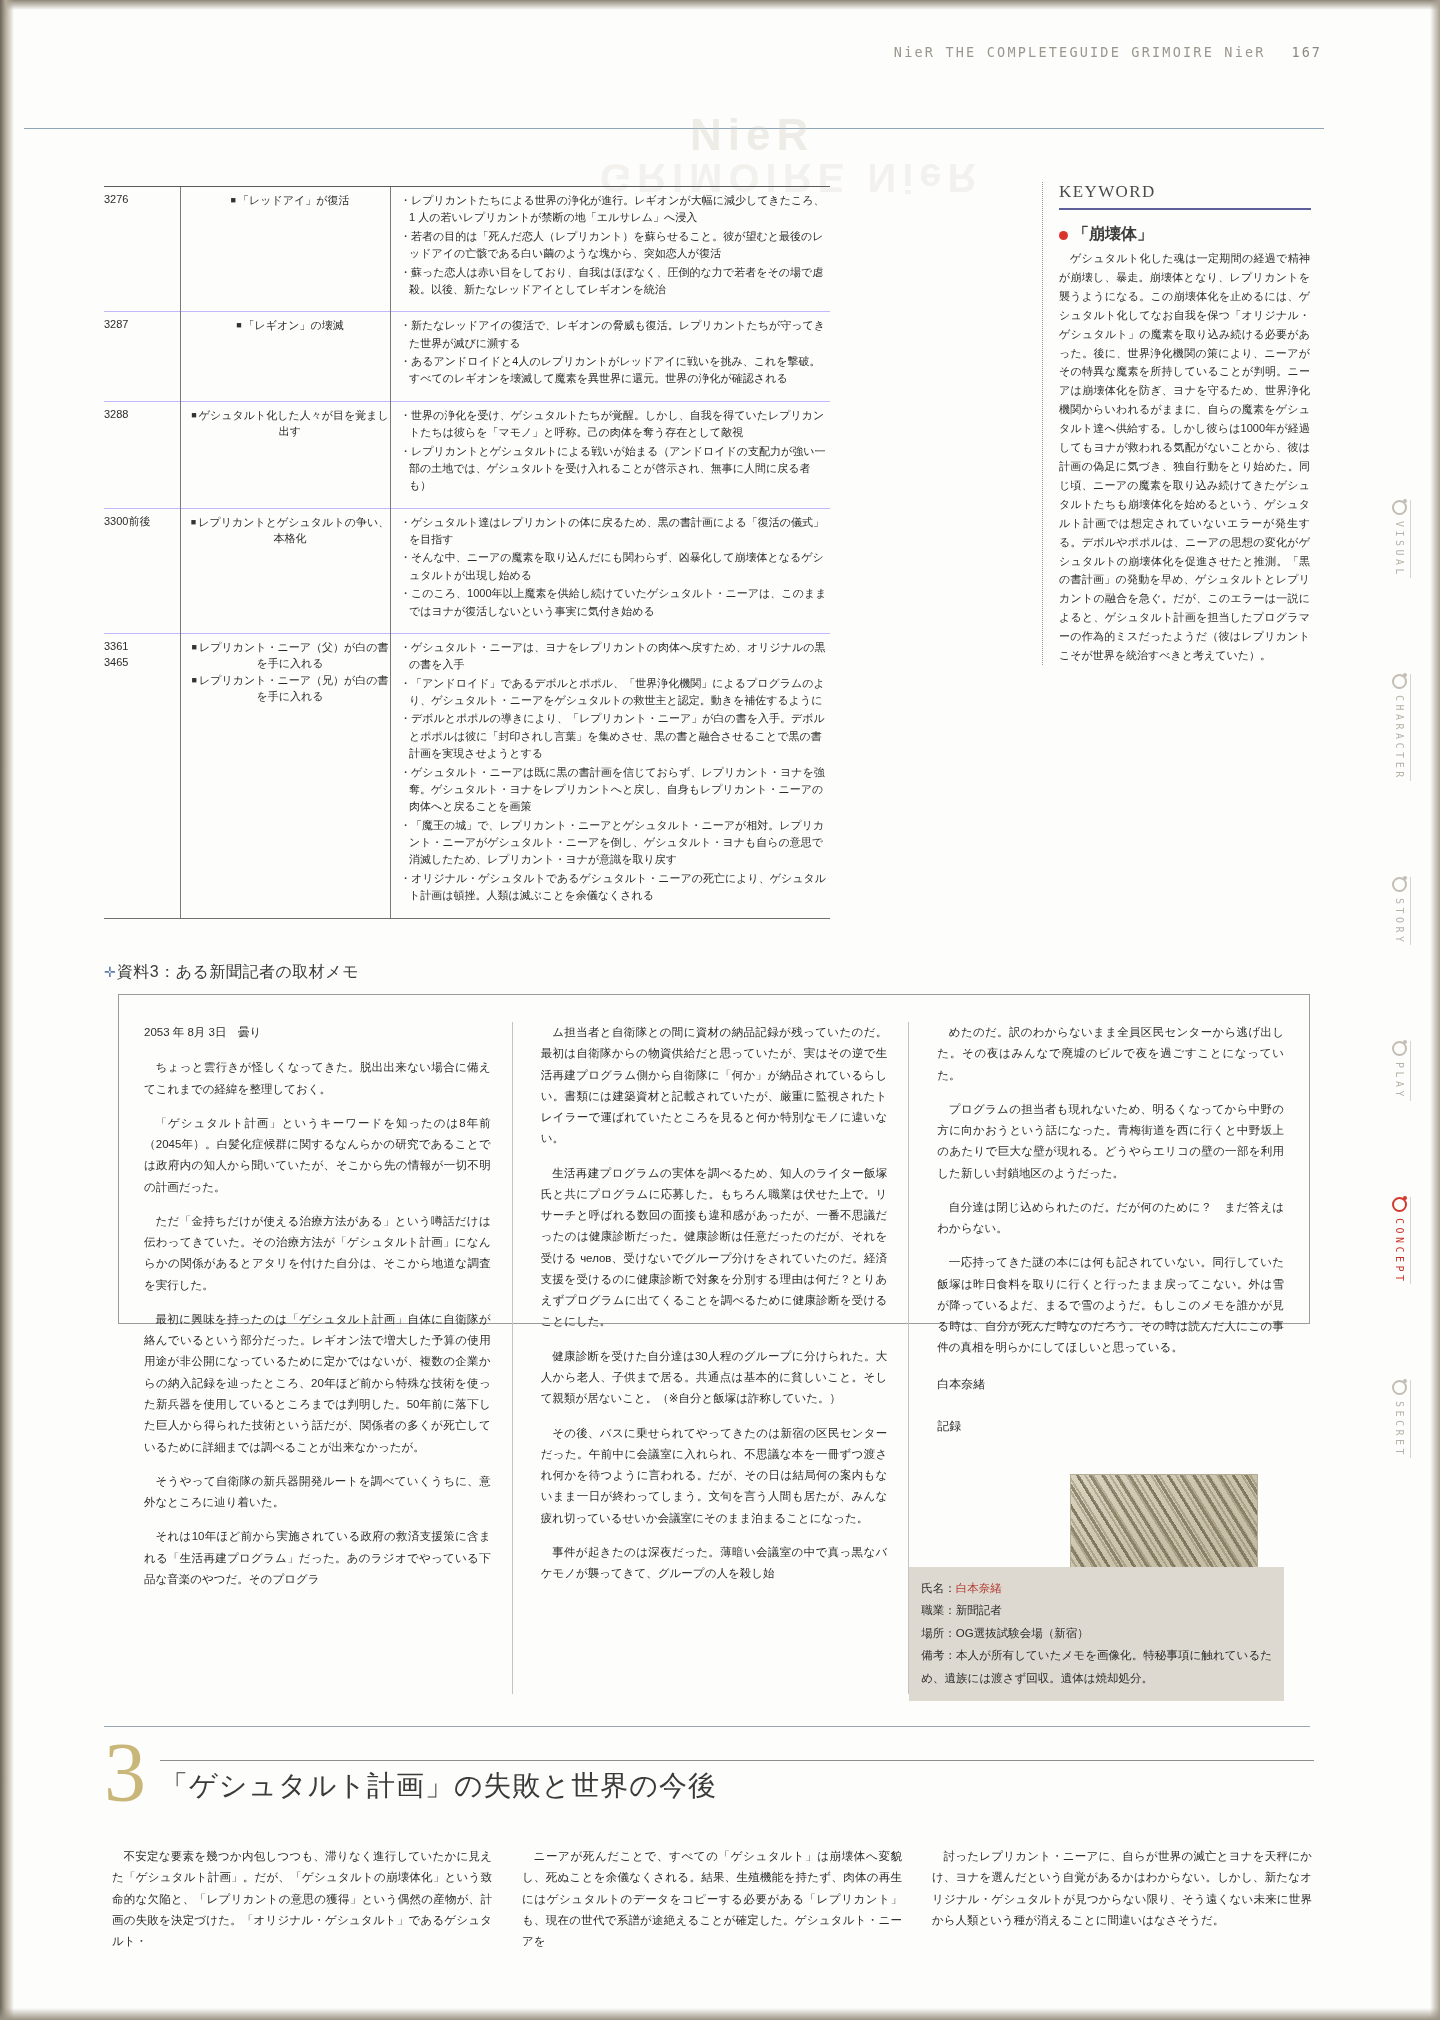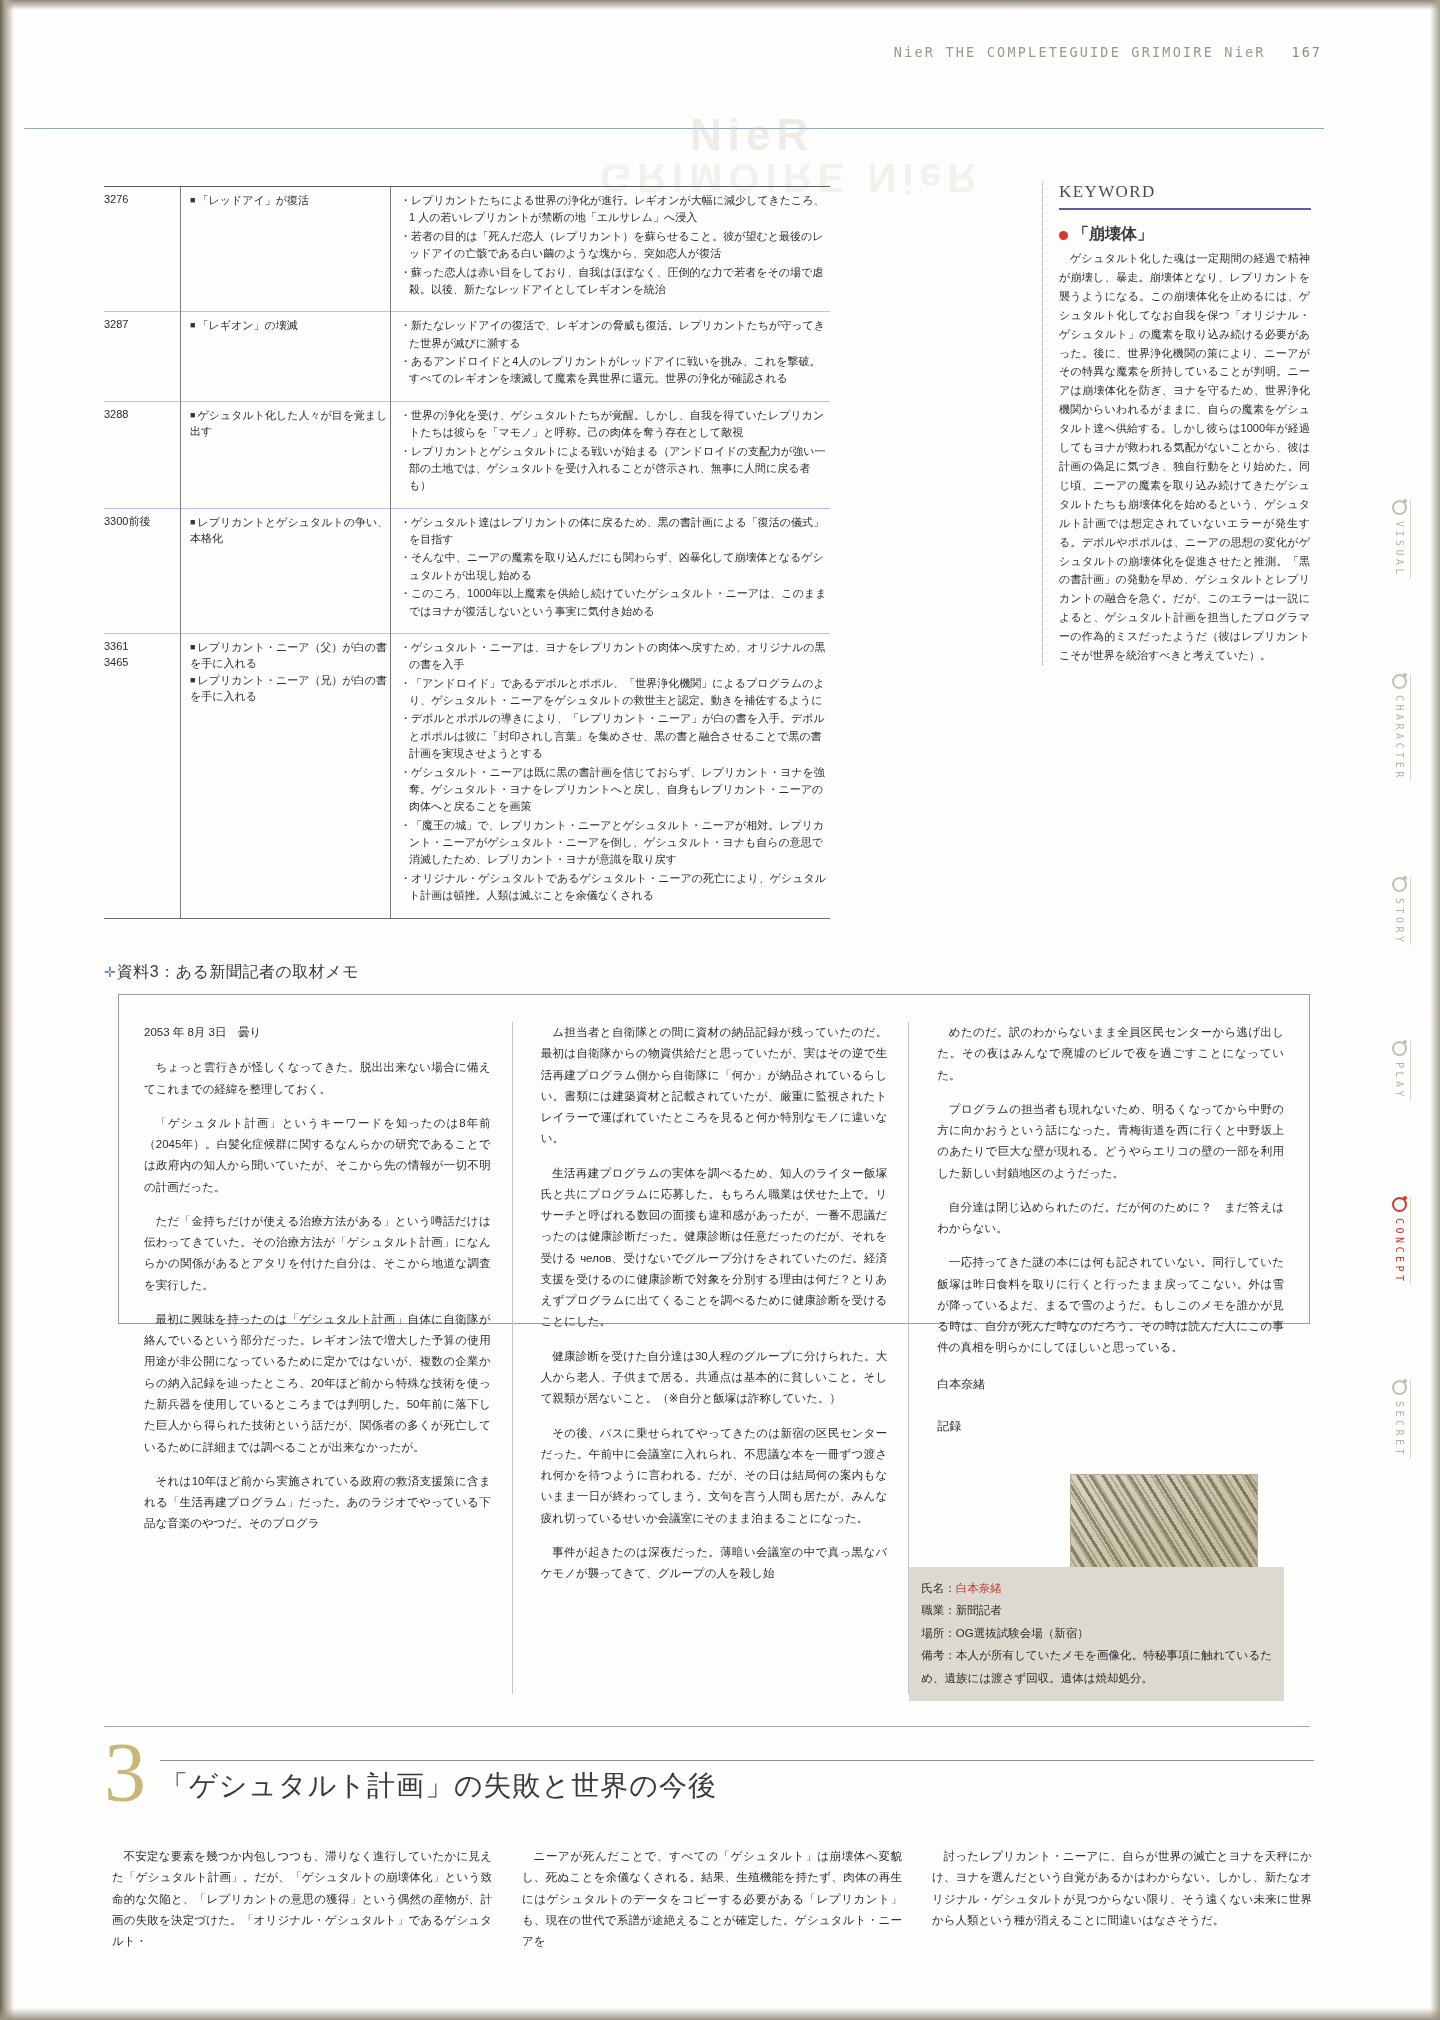--- a/index.html
+++ b/index.html
@@ -110,21 +110,21 @@
     border-left: 1px solid #7a7a7a;
     padding-left: 9px !important;
     color: #2b2b2b;
   }
   .col-detail {
     width: 430px;
     border-left: 1px solid #7a7a7a;
     padding-left: 9px !important;
     color: #2b2b2b;
   }
-  .evt { display: block; line-height: 1.5; }
+  .evt { display: block; line-height: 1.5; text-align: center; }
   .sq::before {
     content: "■";
     font-size: 9px;
     margin-right: 2px;
     vertical-align: 1px;
     color: #333;
   }
   .bullet { display: block; text-indent: -9px; padding-left: 9px; margin-bottom: 1px; }
   .bullet::before { content: "・"; }
 
@@ -445,20 +445,21 @@
   <div class="shiryo-box"></div>
   <div class="memo">
 
     <div class="memo-col">
       <p class="memo-date">2053 年 8月 3日　曇り</p>
       <div id="col1-paras">
           <p>ちょっと雲行きが怪しくなってきた。脱出出来ない場合に備えてこれまでの経緯を整理しておく。</p>
           <p>「ゲシュタルト計画」というキーワードを知ったのは8年前（2045年）。白髪化症候群に関するなんらかの研究であることでは政府内の知人から聞いていたが、そこから先の情報が一切不明の計画だった。</p>
           <p>ただ「金持ちだけが使える治療方法がある」という噂話だけは伝わってきていた。その治療方法が「ゲシュタルト計画」になんらかの関係があるとアタリを付けた自分は、そこから地道な調査を実行した。</p>
           <p>最初に興味を持ったのは「ゲシュタルト計画」自体に自衛隊が絡んでいるという部分だった。レギオン法で増大した予算の使用用途が非公開になっているために定かではないが、複数の企業からの納入記録を辿ったところ、20年ほど前から特殊な技術を使った新兵器を使用しているところまでは判明した。50年前に落下した巨人から得られた技術という話だが、関係者の多くが死亡しているために詳細までは調べることが出来なかったが。</p>
+          <p>そうやって自衛隊の新兵器開発ルートを調べていくうちに、意外なところに辿り着いた。</p>
           <p>それは10年ほど前から実施されている政府の救済支援策に含まれる「生活再建プログラム」だった。あのラジオでやっている下品な音楽のやつだ。そのプログラ</p>
         </div>
     </div>
 
     <div class="memo-col">
       <div id="col2-paras">
           <p>ム担当者と自衛隊との間に資材の納品記録が残っていたのだ。最初は自衛隊からの物資供給だと思っていたが、実はその逆で生活再建プログラム側から自衛隊に「何か」が納品されているらしい。書類には建築資材と記載されていたが、厳重に監視されたトレイラーで運ばれていたところを見ると何か特別なモノに違いない。</p>
           <p>生活再建プログラムの実体を調べるため、知人のライター飯塚氏と共にプログラムに応募した。もちろん職業は伏せた上で。リサーチと呼ばれる数回の面接も違和感があったが、一番不思議だったのは健康診断だった。健康診断は任意だったのだが、それを受ける челов、受けないでグループ分けをされていたのだ。経済支援を受けるのに健康診断で対象を分別する理由は何だ？とりあえずプログラムに出てくることを調べるために健康診断を受けることにした。</p>
           <p>健康診断を受けた自分達は30人程のグループに分けられた。大人から老人、子供まで居る。共通点は基本的に貧しいこと。そして親類が居ないこと。（※自分と飯塚は詐称していた。）</p>
           <p>その後、バスに乗せられてやってきたのは新宿の区民センターだった。午前中に会議室に入れられ、不思議な本を一冊ずつ渡され何かを待つように言われる。だが、その日は結局何の案内もないまま一日が終わってしまう。文句を言う人間も居たが、みんな疲れ切っているせいか会議室にそのまま泊まることになった。</p>

